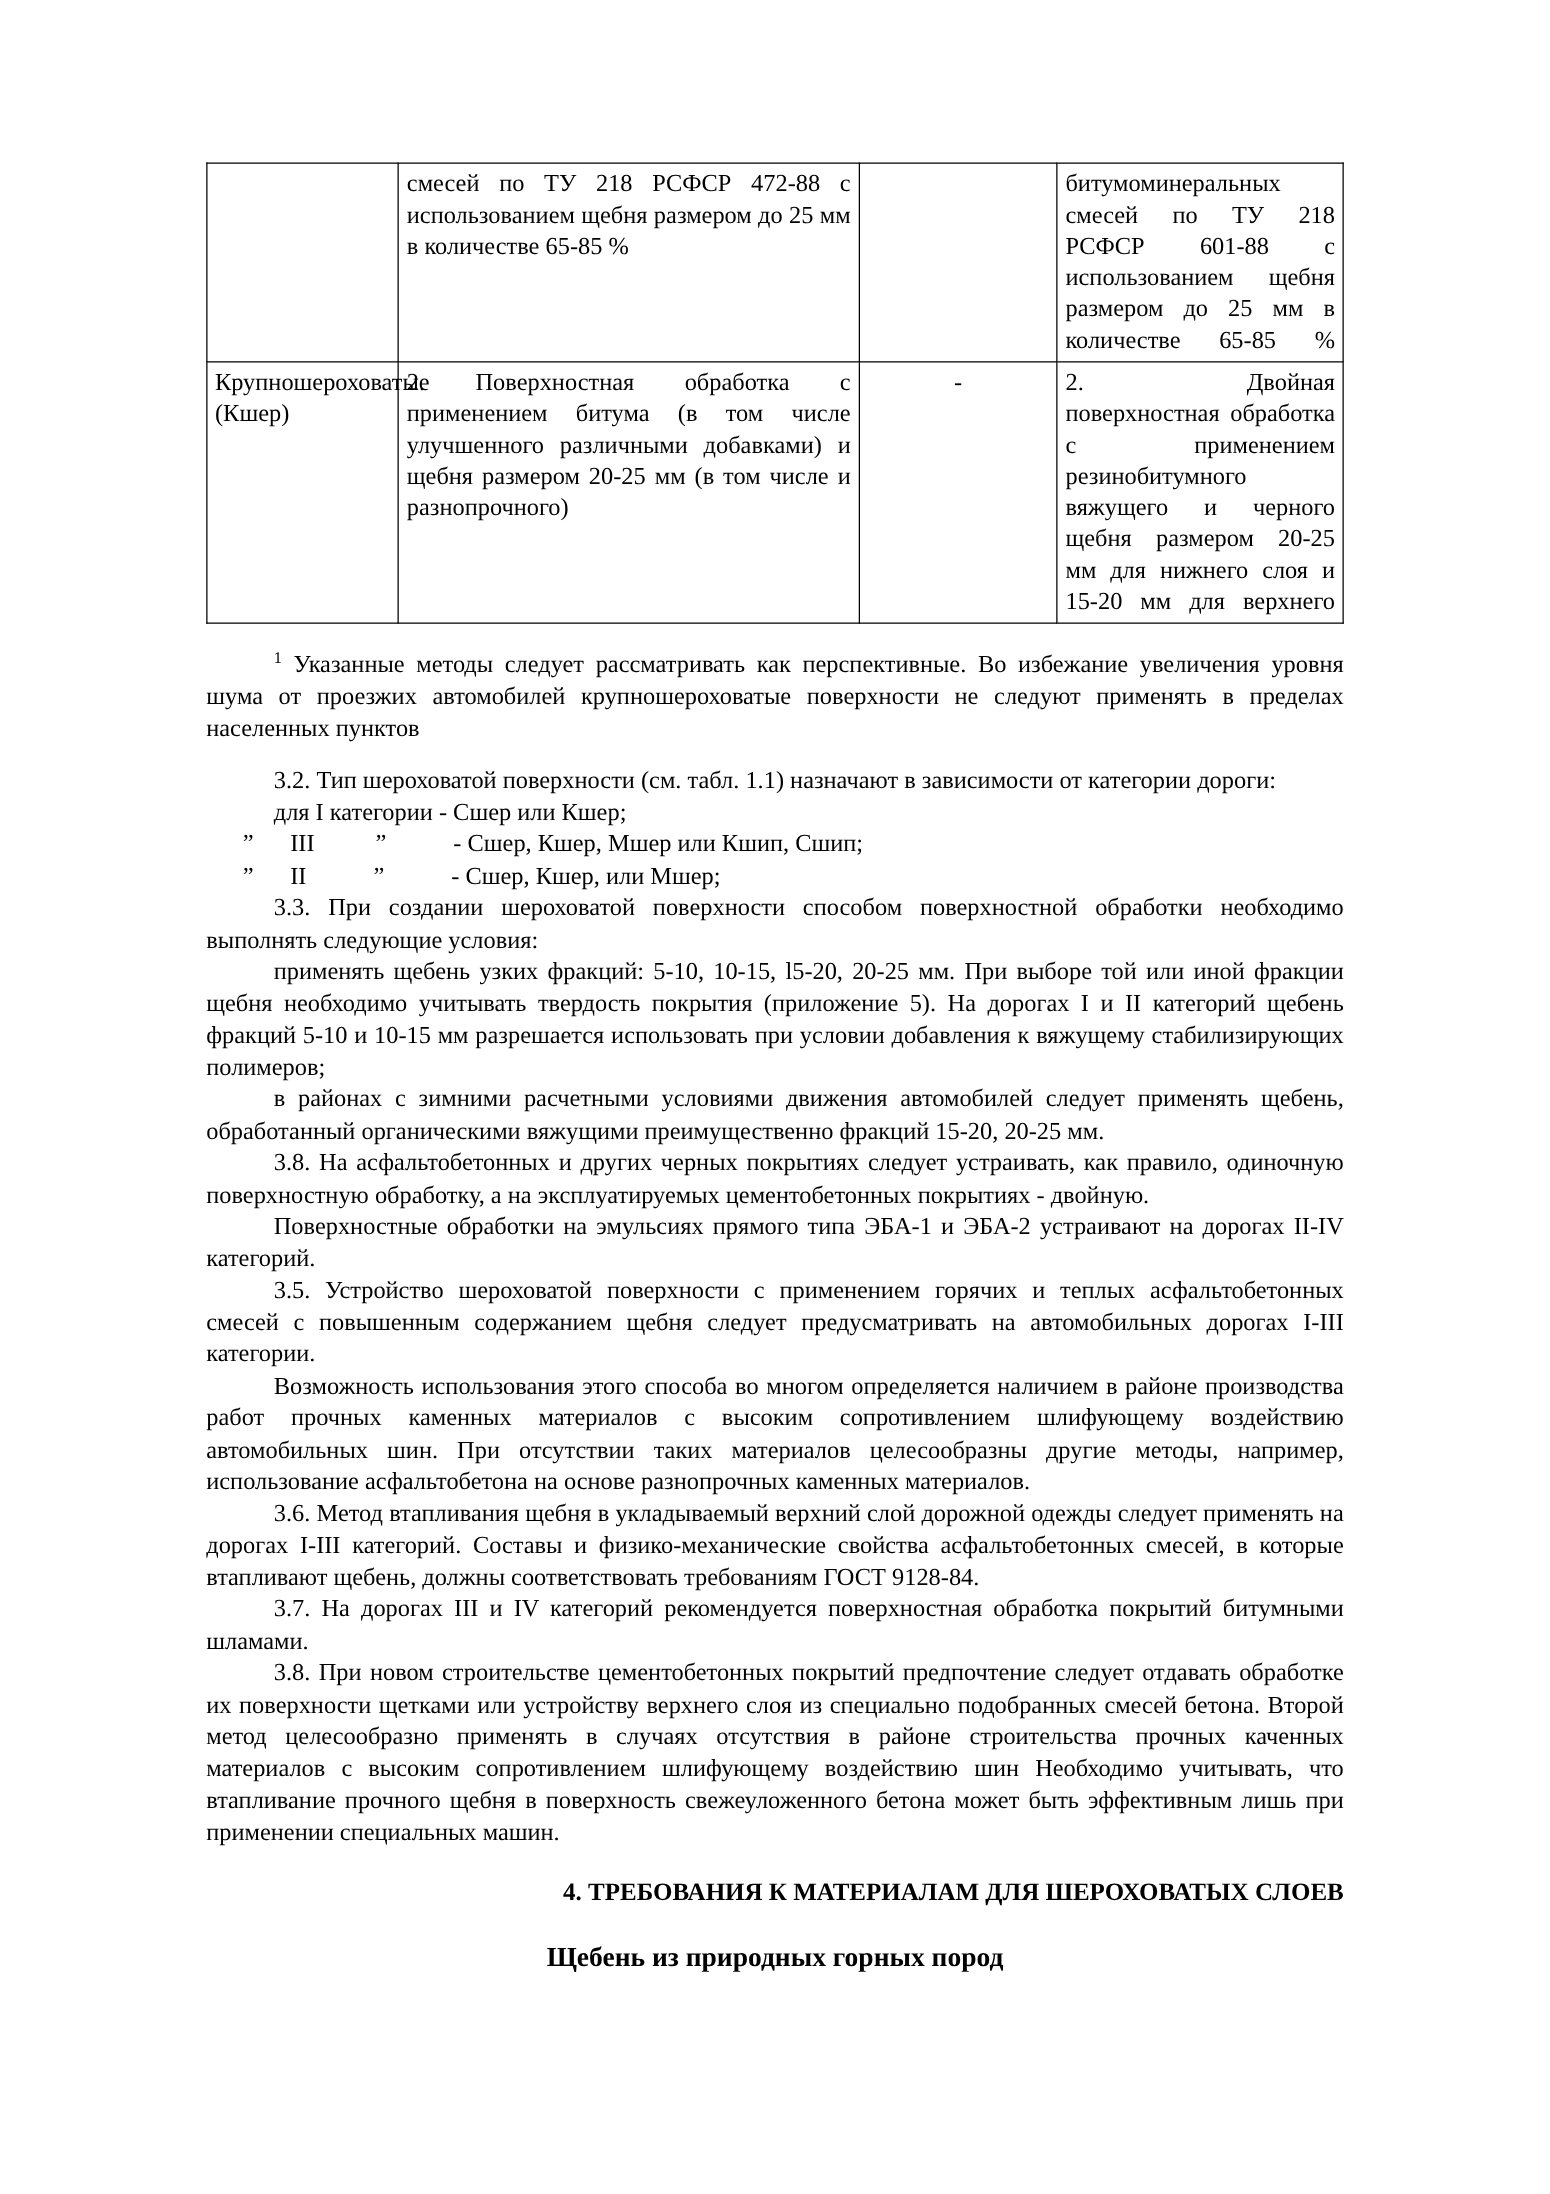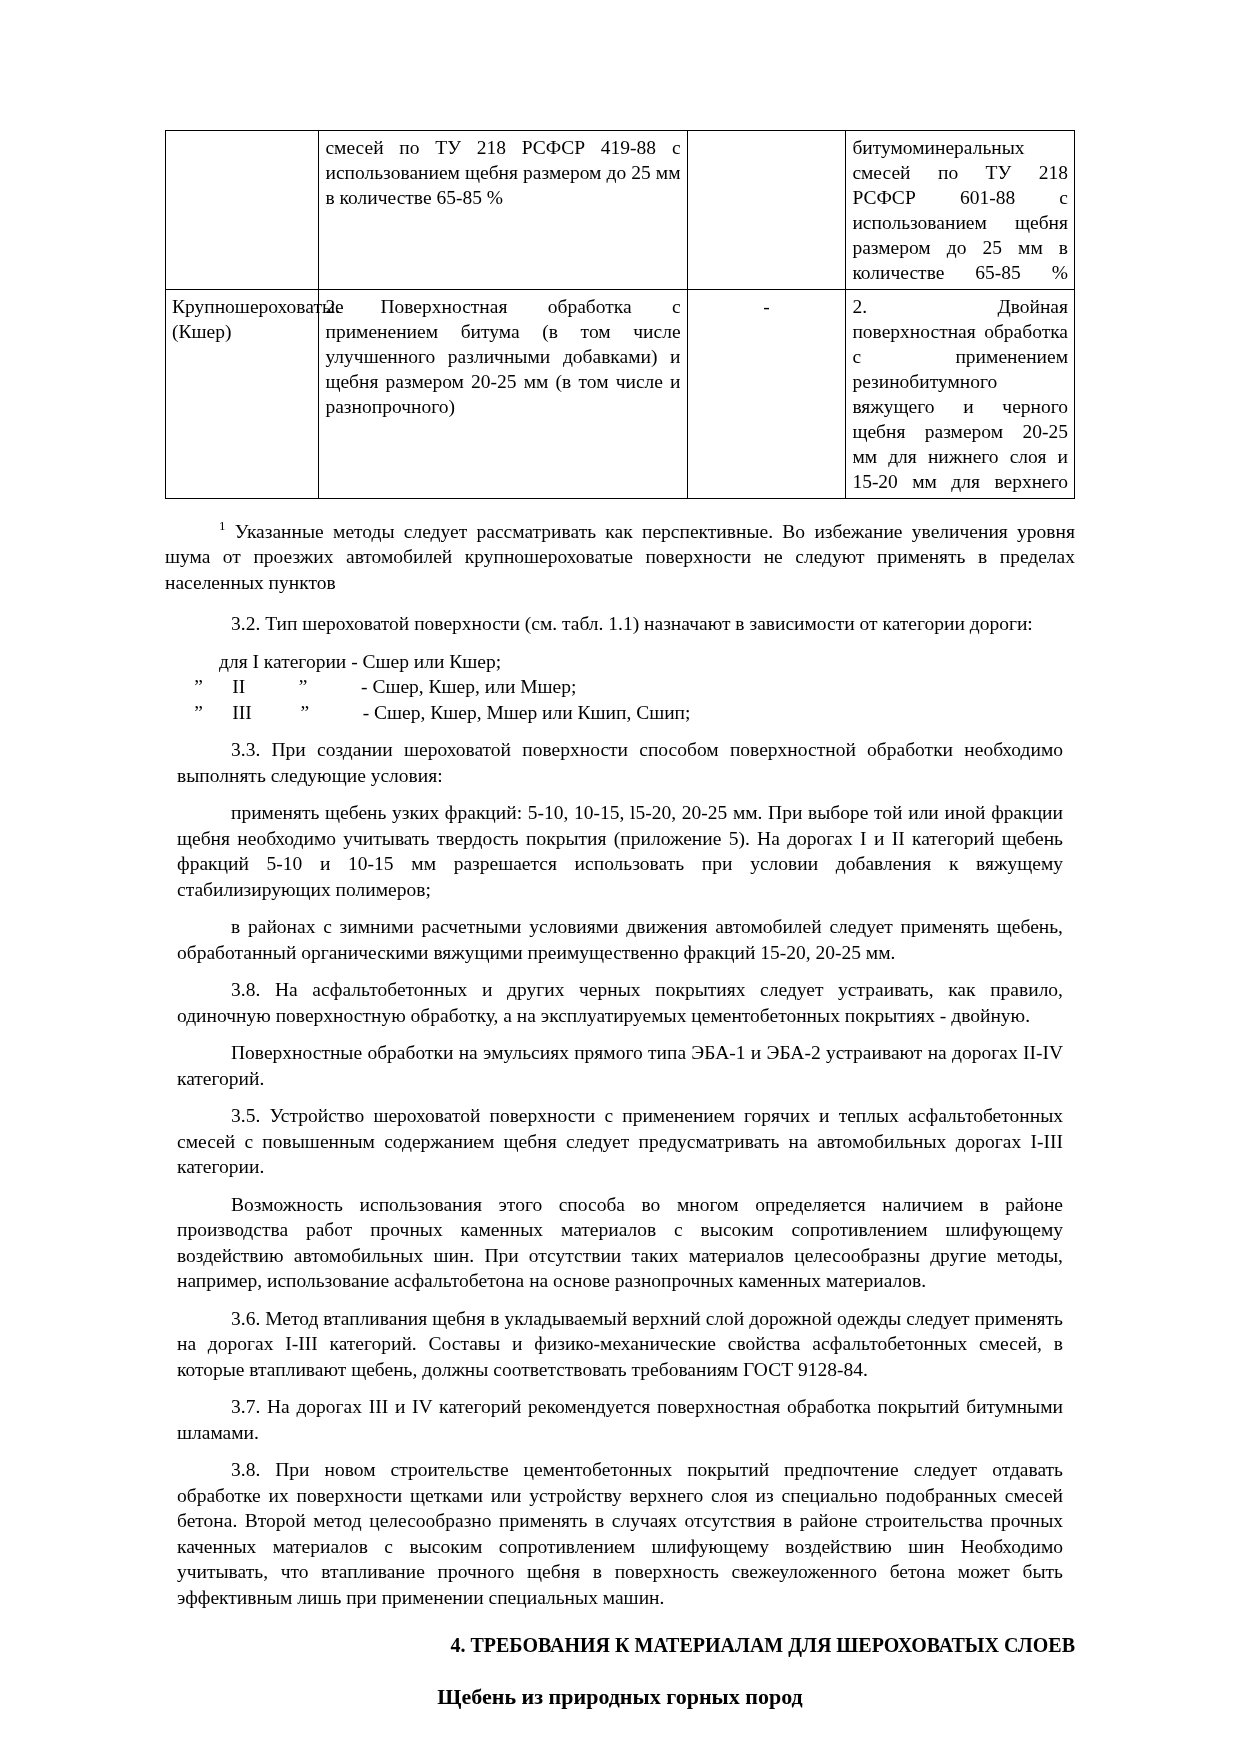--- a/index.html
+++ b/index.html
@@ -38,21 +38,21 @@
   .col-c { width: 135px; }
   .col-d { width: 200px; }
   .just { text-align: justify; text-align-last: justify; }
   .just-last-left { text-align: justify; }
   .center { text-align: center; }
   .cell-mid { vertical-align: middle; }
   .p {
     font-size: 19.5px;
     line-height: 25.5px;
     text-align: justify;
-    margin: 12px;
+    margin: 0;
   }
   .indent { text-indent: 54px; }
   .footnote {
     font-size: 19.5px;
     line-height: 25.5px;
     text-align: justify;
     margin: 14px 0 0 0;
     text-indent: 54px;
   }
   sup { font-size: 13px; vertical-align: super; }
@@ -79,39 +79,39 @@
 </style>
 </head>
 <body>
 
 <div class="page">
 
   <table class="top-table">
     <tbody>
       <tr>
         <td class="col-a"></td>
-        <td class="col-b just-last-left">смесей по ТУ 218 РСФСР 419-88 с использованием щебня размером до 25 мм в количестве 65-85 %</td>
+        <td class="col-b just-last-left">смесей по ТУ 218 РСФСР 472-88 с использованием щебня размером до 25 мм в количестве 65-85 %</td>
         <td class="col-c center"></td>
         <td class="col-d just">битумоминеральных смесей по ТУ 218 РСФСР 601-88 с использованием щебня размером до 25 мм в количестве 65-85 %</td>
       </tr>
       <tr>
         <td class="col-a">Крупношероховатые (Кшер)</td>
         <td class="col-b just">2. Поверхностная обработка с применением битума (в том числе улучшенного различными добавками) и щебня размером 20-25 мм (в том числе и разнопрочного)</td>
         <td class="col-c center cell-mid">-</td>
         <td class="col-d just">2. Двойная поверхностная обработка с применением резинобитумного вяжущего и черного щебня размером 20-25 мм для нижнего слоя и 15-20 мм для верхнего</td>
       </tr>
     </tbody>
   </table>
 
   <p class="footnote"><sup>1</sup><span> Указанные методы следует рассматривать как перспективные. Во избежание увеличения уровня шума от проезжих автомобилей крупношероховатые поверхности не следуют применять в пределах населенных пунктов</span></p>
 
   <p class="p indent" style="margin-top:16px">3.2. Тип шероховатой поверхности (см. табл. 1.1) назначают в зависимости от категории дороги:</p>
   <p class="cat-line" style="padding-left:54px">для I категории - Сшер или Кшер;</p>
+  <p class="cat-line">      ”      III          ”           - Сшер, Кшер, Мшер или Кшип, Сшип;</p>
   <p class="cat-line">      ”      II           ”           - Сшер, Кшер, или Мшер;</p>
-  <p class="cat-line">      ”      III          ”           - Сшер, Кшер, Мшер или Кшип, Сшип;</p>
 
   <p class="p indent">3.3. При создании шероховатой поверхности способом поверхностной обработки необходимо выполнять следующие условия:</p>
   <p class="p indent">применять щебень узких фракций: 5-10, 10-15, l5-20, 20-25 мм. При выборе той или иной фракции щебня необходимо учитывать твердость покрытия (приложение 5). На дорогах I и II категорий щебень фракций 5-10 и 10-15 мм разрешается использовать при условии добавления к вяжущему стабилизирующих полимеров;</p>
   <p class="p indent">в районах с зимними расчетными условиями движения автомобилей следует применять щебень, обработанный органическими вяжущими преимущественно фракций 15-20, 20-25 мм.</p>
   <p class="p indent">3.8. На асфальтобетонных и других черных покрытиях следует устраивать, как правило, одиночную поверхностную обработку, а на эксплуатируемых цементобетонных покрытиях - двойную.</p>
   <p class="p indent">Поверхностные обработки на эмульсиях прямого типа ЭБА-1 и ЭБА-2 устраивают на дорогах II-IV категорий.</p>
   <p class="p indent">3.5. Устройство шероховатой поверхности с применением горячих и теплых асфальтобетонных смесей с повышенным содержанием щебня следует предусматривать на автомобильных дорогах I-III категории.</p>
   <p class="p indent">Возможность использования этого способа во многом определяется наличием в районе производства работ прочных каменных материалов с высоким сопротивлением шлифующему воздействию автомобильных шин. При отсутствии таких материалов целесообразны другие методы, например, использование асфальтобетона на основе разнопрочных каменных материалов.</p>
   <p class="p indent">3.6. Метод втапливания щебня в укладываемый верхний слой дорожной одежды следует применять на дорогах I-III категорий. Составы и физико-механические свойства асфальтобетонных смесей, в которые втапливают щебень, должны соответствовать требованиям ГОСТ 9128-84.</p>
   <p class="p indent">3.7. На дорогах III и IV категорий рекомендуется поверхностная обработка покрытий битумными шламами.</p>

